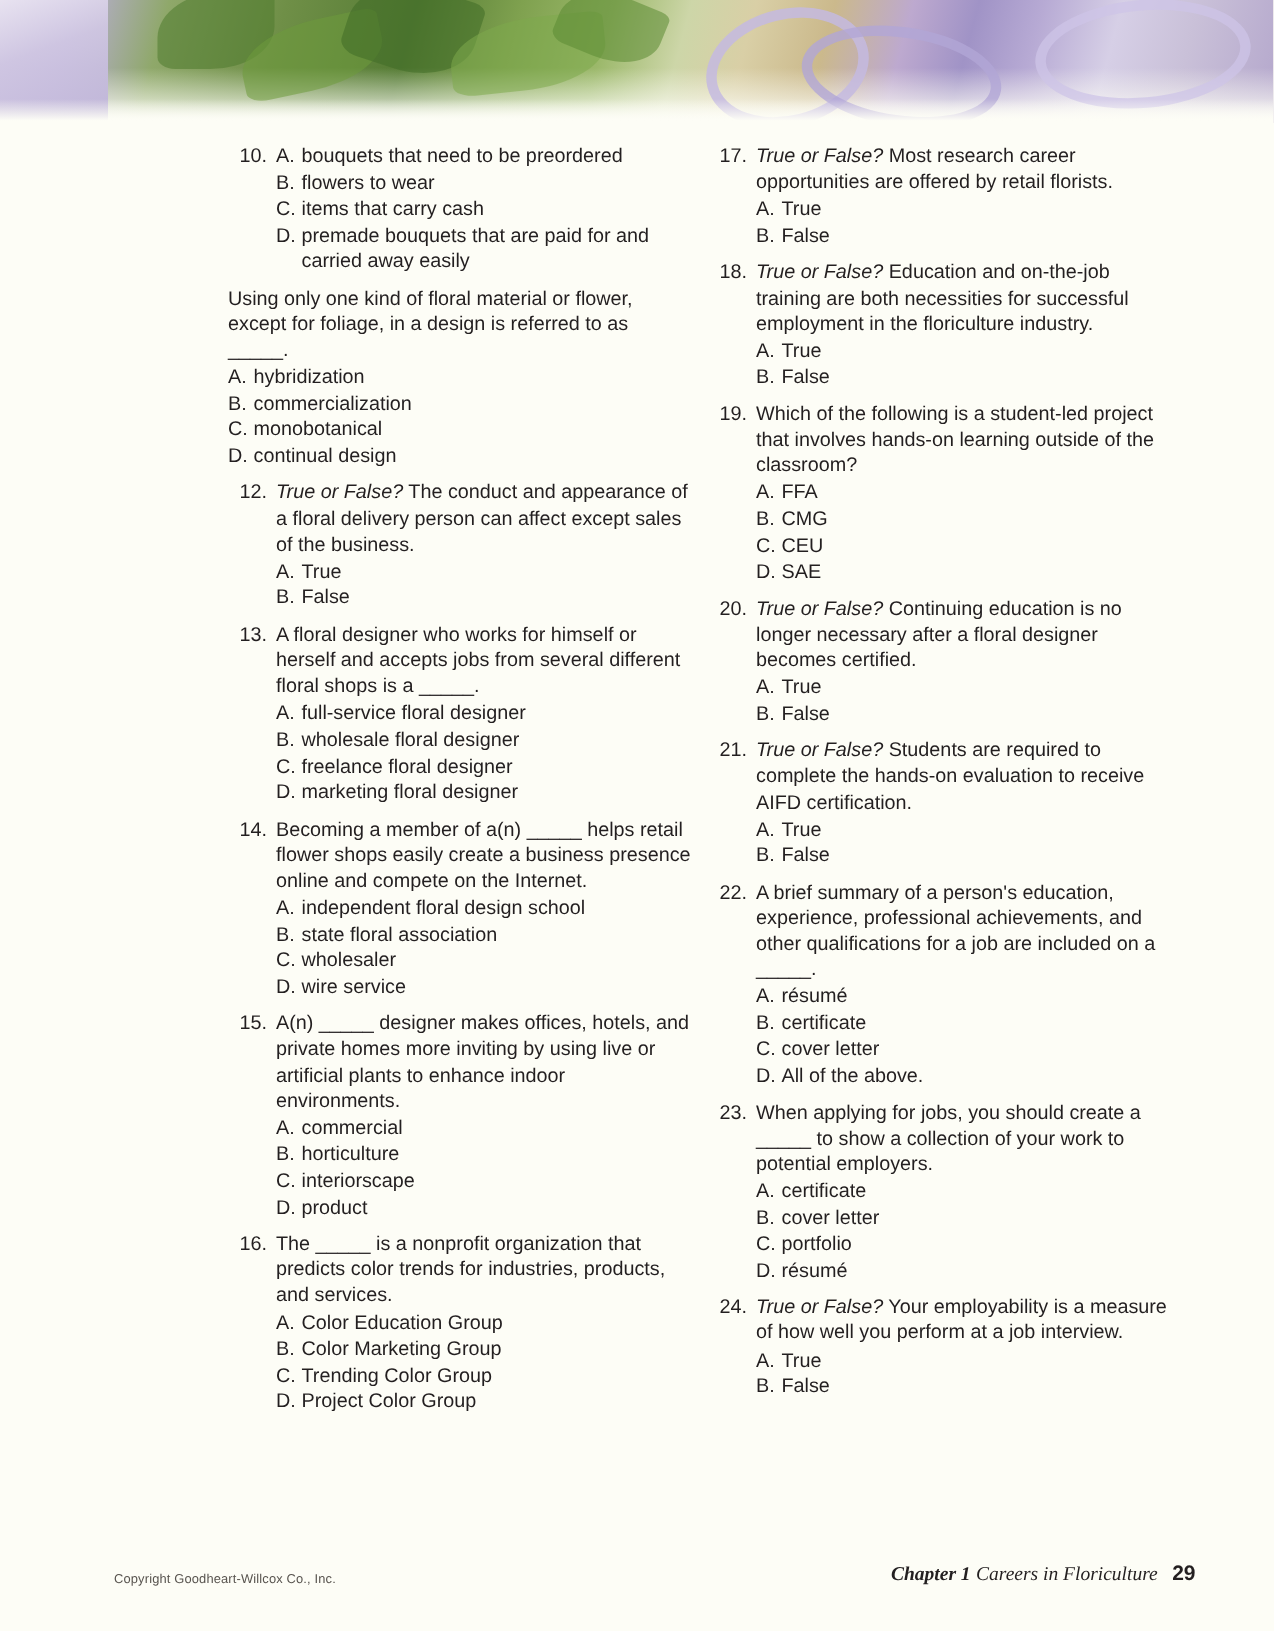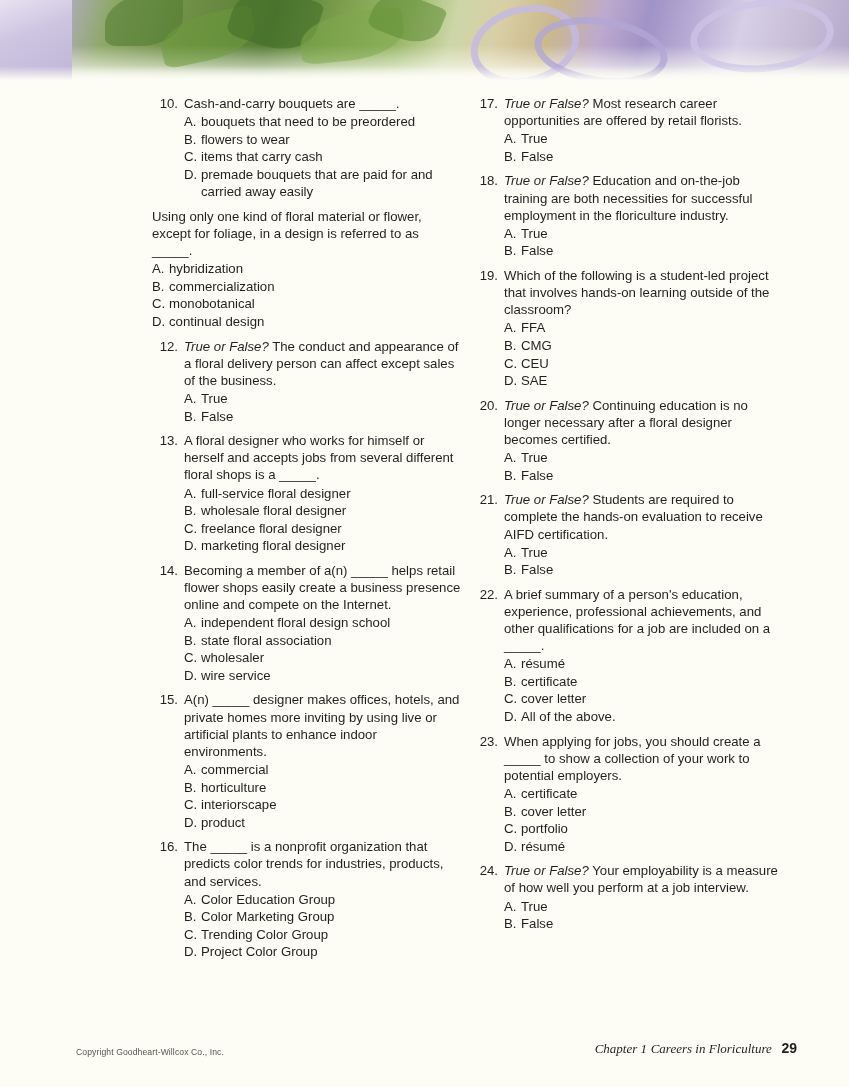--- a/index.html
+++ b/index.html
@@ -126,21 +126,21 @@
   }
   .folio {
     position: absolute;
     right: 52px;
     bottom: 30px;
     font-size: 13px;
     white-space: nowrap;
   }
   .folio .ch {
     font-family: "Liberation Serif", serif;
-    font-weight: normal;
+    font-weight: bold;
     font-style: italic;
   }
   .folio .ch-title {
     font-family: "Liberation Serif", serif;
     font-style: italic;
   }
   .folio .pg {
     font-weight: bold;
     margin-left: 6px;
     font-size: 14px;
@@ -167,21 +167,20 @@
 </div>
 
 <div class="content">
   <div class="columns">
 
     <div class="col">
 
       <div class="q">
         <div class="q-num">10.</div>
         <div class="q-body">
-          <div class="q-stem"><span>Cash-and-carry bouquets are _____.</span></div>
           <ul class="choices">
             <li class="choice">
                 <span class="choice-letter">A.</span>
                 <span class="choice-text">bouquets that need to be preordered</span>
               </li>
             <li class="choice">
                 <span class="choice-letter">B.</span>
                 <span class="choice-text">flowers to wear</span>
               </li>
             <li class="choice">

